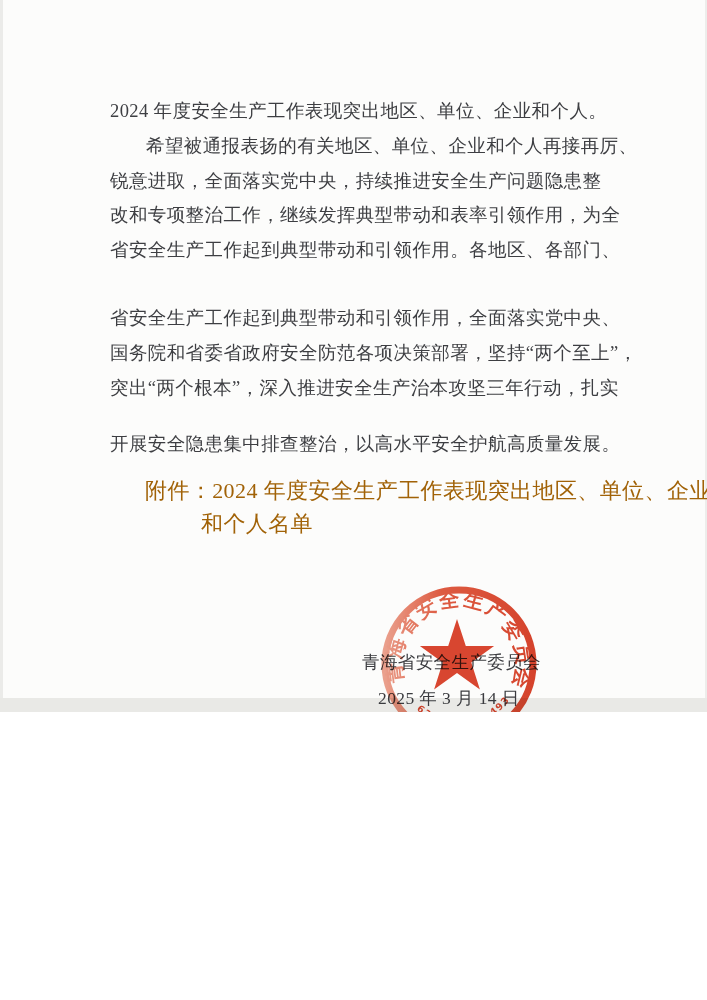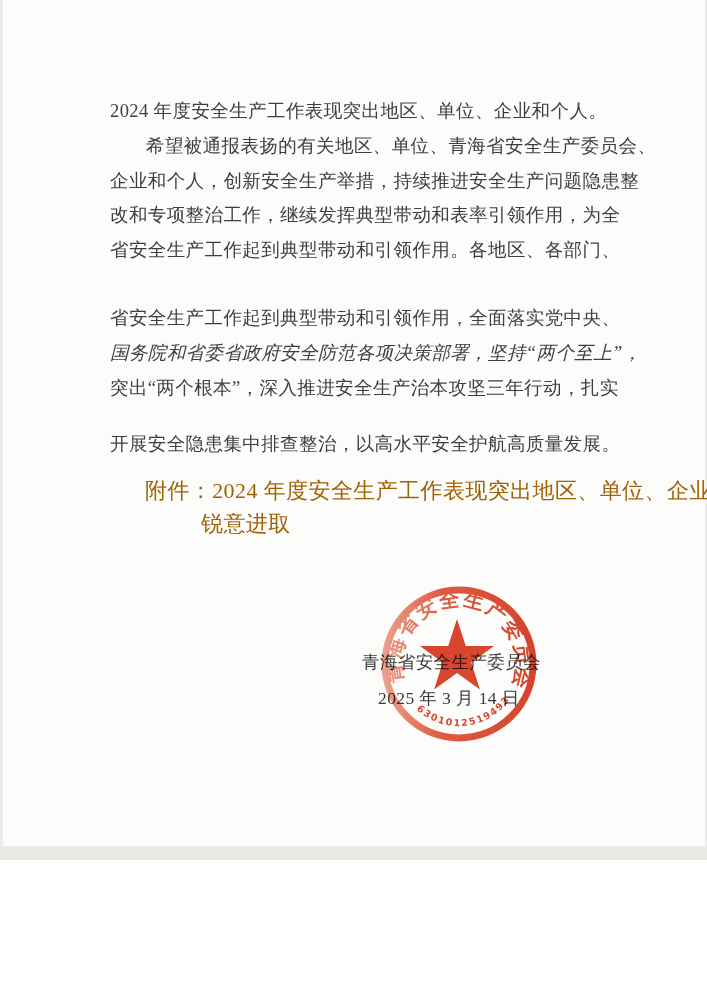--- a/index.html
+++ b/index.html
@@ -1,19 +1,19 @@
 <!DOCTYPE html>
 <html style="--seal-color: #d93a22;"><head>
 <meta charset="utf-8">
 <style>
   html, body { margin: 0; padding: 0; background: #ffffff; }
   .page {
     position: relative;
     width: 707px;
-    height: 860px;
+    height: 712px;
     background: #fcfcfb;
     overflow: hidden;
     font-family: "Liberation Serif", "DejaVu Serif", serif;
     color: #3d3e42;
   }
   
   .edge-left  { position: absolute; left: 0; top: 0; width: 3px; height: 100%; background: #dcdcda; opacity: .55; }
   .edge-right { position: absolute; right: 0; top: 0; width: 2px; height: 100%; background: #e3e3e1; opacity: .6; }
   .edge-bottom{ position: absolute; left: 0; bottom: 0; width: 100%; height: 14px; background: #e9e9e6; }
 
@@ -81,31 +81,31 @@
 </style>
 </head>
 <body>
 
 <div class="page">
   <div class="edge-left"></div>
   <div class="edge-right"></div>
   <div class="edge-bottom"></div>
 
   <div class="bodyline" style="top:98px;">2024 年度安全生产工作表现突出地区、单位、企业和个人。</div>
-  <div class="bodyline indent" style="top:133px;">希望被通报表扬的有关地区、单位、青海省安全生产委员会、</div>
-  <div class="bodyline" style="top:168px;">企业和个人，创新安全生产举措，持续推进安全生产问题隐患整</div>
+  <div class="bodyline indent" style="top:133px;">希望被通报表扬的有关地区、单位、企业和个人再接再厉、</div>
+  <div class="bodyline" style="top:168px;">锐意进取，全面落实党中央，持续推进安全生产问题隐患整</div>
   <div class="bodyline" style="top:202px;">改和专项整治工作，继续发挥典型带动和表率引领作用，为全</div>
   <div class="bodyline" style="top:237px;">省安全生产工作起到典型带动和引领作用。各地区、各部门、</div>
   <div class="bodyline" style="top:305px;">省安全生产工作起到典型带动和引领作用，全面落实党中央、</div>
-  <div class="bodyline" style="top:340px;font-style:italic;">国务院和省委省政府安全防范各项决策部署，坚持“两个至上”，</div>
+  <div class="bodyline" style="top:340px;">国务院和省委省政府安全防范各项决策部署，坚持“两个至上”，</div>
   <div class="bodyline" style="top:375px;">突出“两个根本”，深入推进安全生产治本攻坚三年行动，扎实</div>
   <div class="bodyline" style="top:431px;">开展安全隐患集中排查整治，以高水平安全护航高质量发展。</div>
 
   <div class="attach-line" style="left:145px; top:478px;">附件：2024 年度安全生产工作表现突出地区、单位、企业</div>
-  <div class="attach-line" style="left:201px; top:511px;">锐意进取</div>
+  <div class="attach-line" style="left:201px; top:511px;">和个人名单</div>
 
   <div class="sig-org">青海省安全生产委员会</div>
   <div class="sig-date">2025 年 3 月 14 日</div>
 
   <svg class="seal-svg" viewBox="0 0 707 1000" xmlns="http://www.w3.org/2000/svg" aria-hidden="true">
     <defs>
       <linearGradient id="sealFade" x1="0" y1="0" x2="1" y2="0">
         <stop offset="0%" stop-color="#ec9a85"></stop>
         <stop offset="38%" stop-color="#de4e32"></stop>
         <stop offset="100%" stop-color="#d5341a"></stop>

